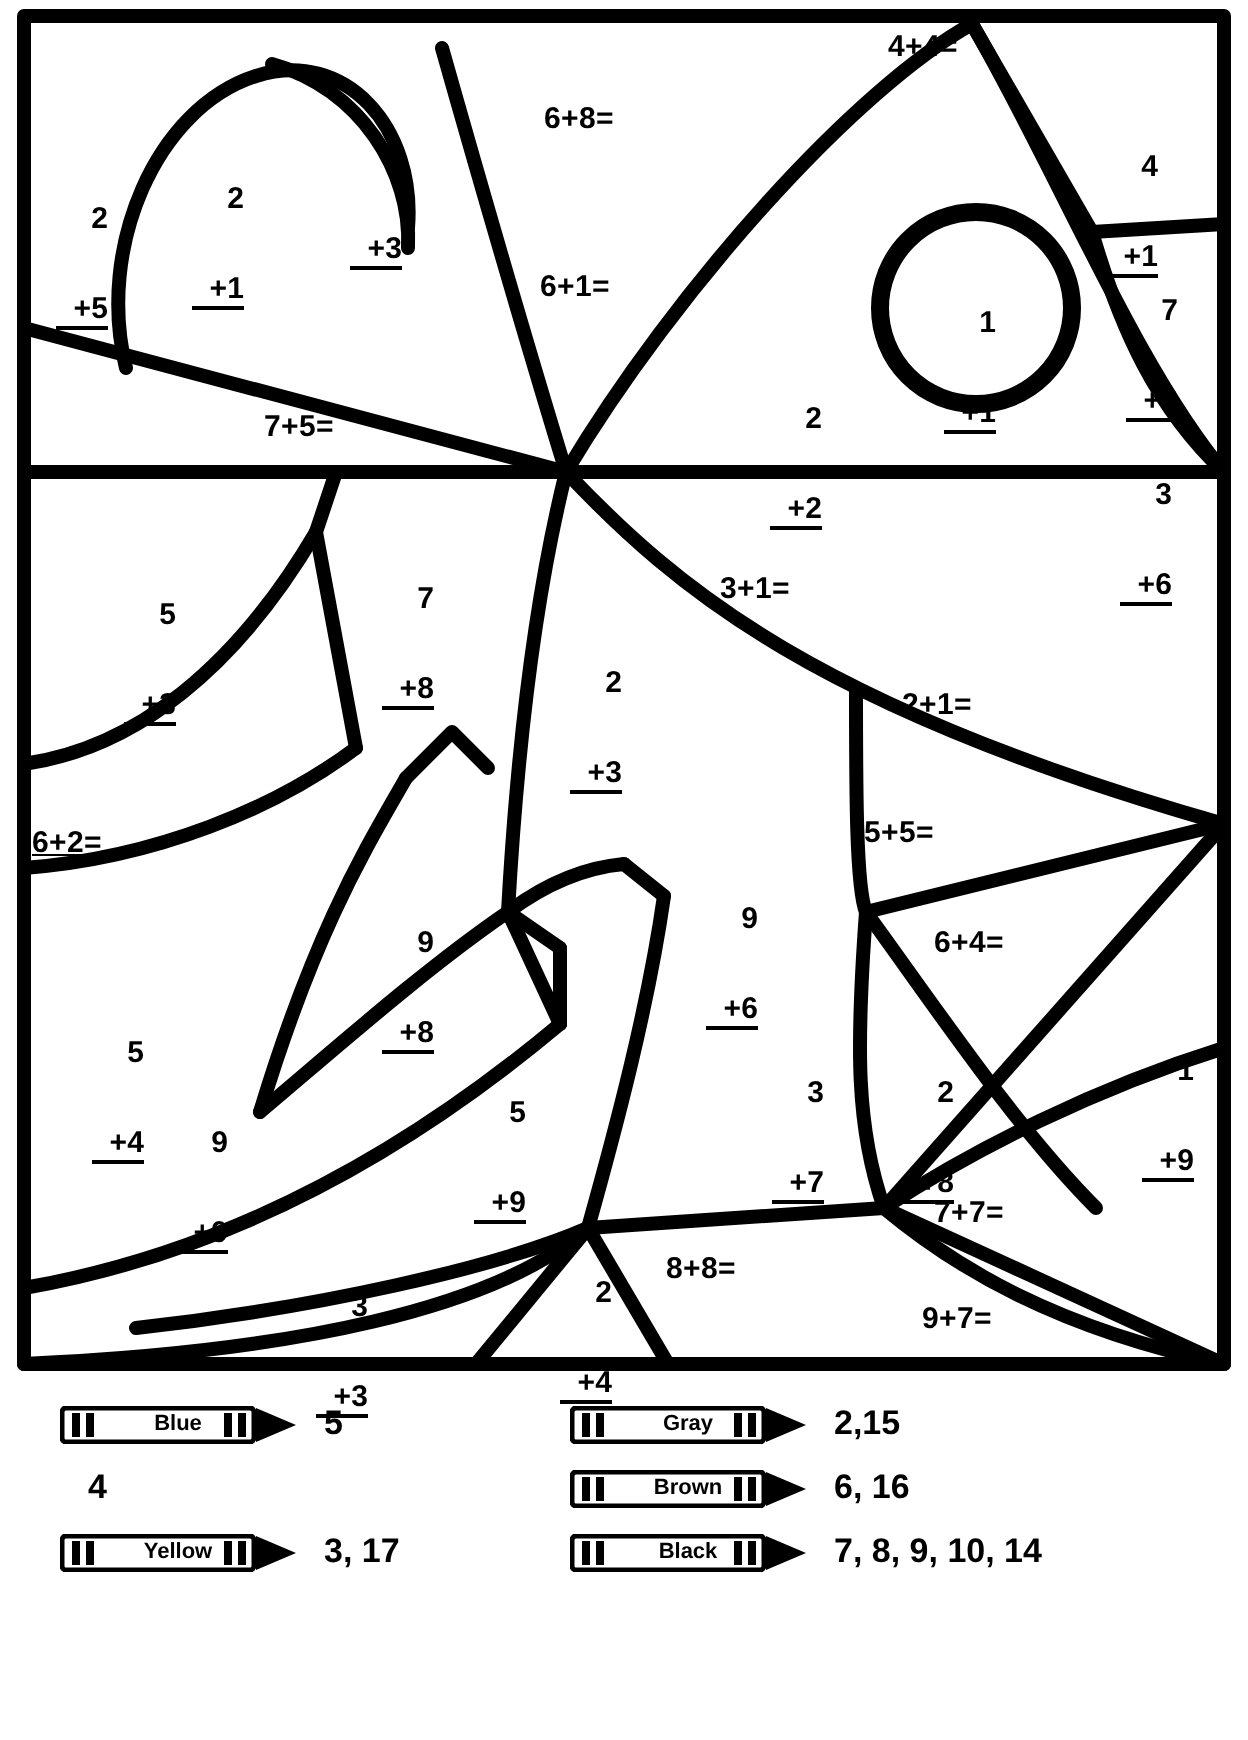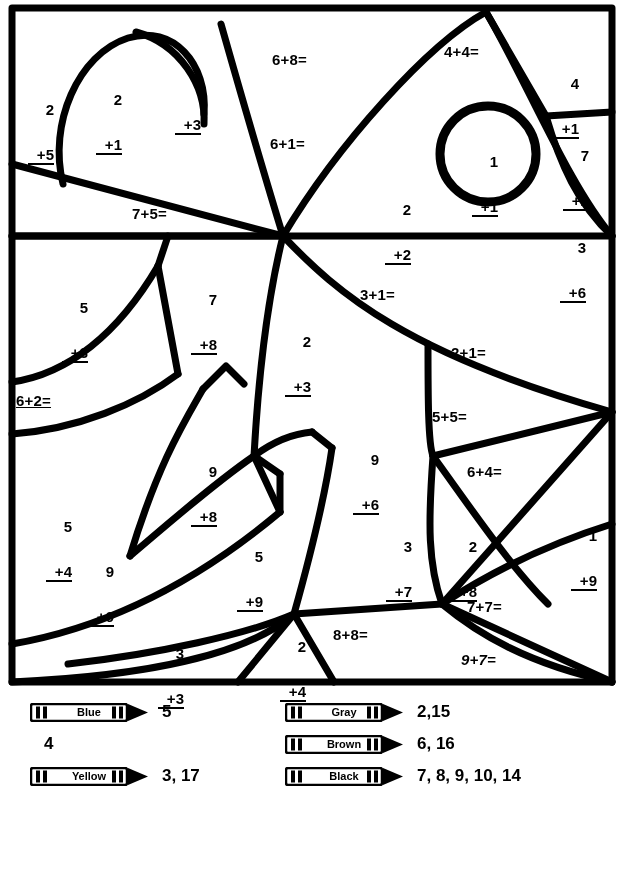--- a/index.html
+++ b/index.html
@@ -186,21 +186,21 @@
     </div>
     <div class="problem stacked" style="left:88px;top:58px;">
       <span class="top">2</span>
       <span class="bot">+1</span>
     </div>
     <div class="problem stacked" style="left:167px;top:38px;">
       <span class="top">4</span>
       <span class="bot">+3</span>
     </div>
     <div class="problem inline" style="left:264px;top:48px;">6+8=</div>
-    <div class="problem inline" style="left:436px;top:12px;margin-top:28px;">4+4=</div>
+    <div class="problem inline" style="left:436px;top:12px;">4+4=</div>
     <div class="problem stacked" style="left:545px;top:42px;">
       <span class="top">4</span>
       <span class="bot">+1</span>
     </div>
     <div class="problem stacked" style="left:555px;top:114px;">
       <span class="top">7</span>
       <span class="bot">+2</span>
     </div>
     <div class="problem inline" style="left:262px;top:132px;">6+1=</div>
     <div class="problem stacked" style="left:464px;top:120px;">
@@ -223,21 +223,21 @@
     <div class="problem stacked" style="left:183px;top:258px;">
       <span class="top">7</span>
       <span class="bot">+8</span>
     </div>
     <div class="problem stacked" style="left:277px;top:300px;">
       <span class="top">2</span>
       <span class="bot">+3</span>
     </div>
     <div class="problem inline" style="left:352px;top:283px;">3+1=</div>
     <div class="problem inline" style="left:443px;top:341px;">2+1=</div>
-    <div class="problem inline" style="left:8px;top:389px;text-decoration:underline;">6+2=</div>
+    <div class="problem inline" style="left:8px;top:410px;text-decoration:underline;">6+2=</div>
     <div class="problem inline" style="left:424px;top:405px;">5+5=</div>
     <div class="problem stacked" style="left:183px;top:430px;">
       <span class="top">9</span>
       <span class="bot">+8</span>
     </div>
     <div class="problem stacked" style="left:345px;top:418px;">
       <span class="top">9</span>
       <span class="bot">+6</span>
     </div>
     <div class="problem inline" style="left:459px;top:460px;">6+4=</div>
@@ -268,21 +268,21 @@
     <div class="problem stacked" style="left:150px;top:612px;">
       <span class="top">3</span>
       <span class="bot">+3</span>
     </div>
     <div class="problem stacked" style="left:272px;top:605px;">
       <span class="top">2</span>
       <span class="bot">+4</span>
     </div>
     <div class="problem inline" style="left:325px;top:623px;">8+8=</div>
     <div class="problem inline" style="left:459px;top:595px;">7+7=</div>
-    <div class="problem inline" style="left:453px;top:648px;font-style:italic;">9+7=</div>
+    <div class="problem inline" style="left:453px;top:648px;">9+7=</div>
   </div>
 
   <div id="legend">
 
     <div class="legend-col left">
 
       <div class="legend-row">
         <div class="crayon">
           <svg viewBox="0 0 118 19" width="118" height="19" xmlns="http://www.w3.org/2000/svg">
             <rect x="1" y="1" width="96" height="17" rx="2" fill="#ffffff" stroke="#000" stroke-width="2.5"></rect>

